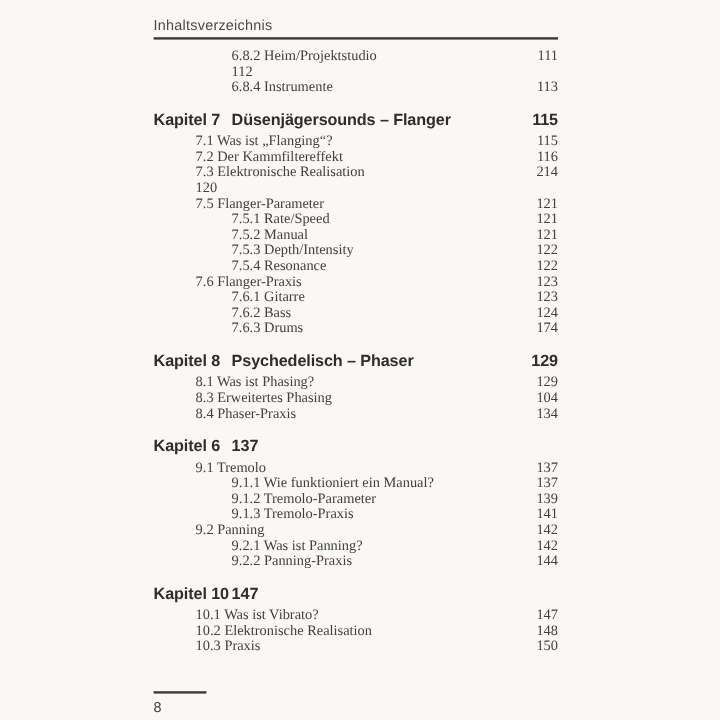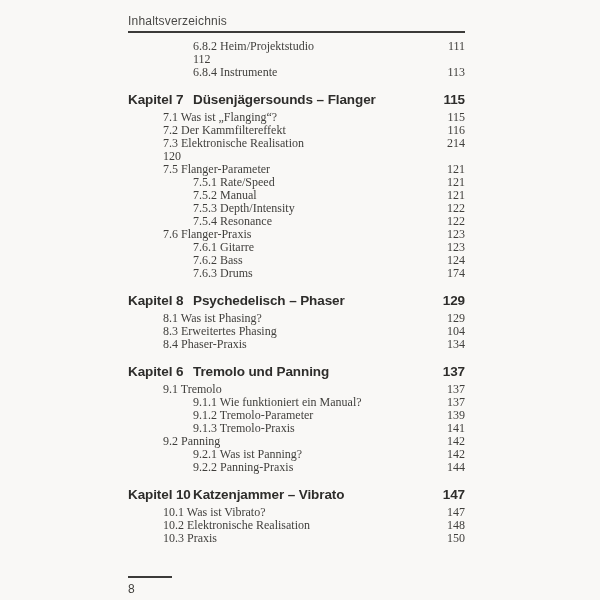--- a/index.html
+++ b/index.html
@@ -179,21 +179,20 @@
             </div>
             <div class="entry lvl2">
               <span class="elabel">8.4 Phaser-Praxis</span>
               <span class="epage">134</span>
             </div>
           </div>
         </section>
         <section class="section with-heading">
           <div class="chapter-row">
             <span class="chapter-number">Kapitel 6</span>
-            <span class="chapter-title">Tremolo und Panning</span>
             <span class="chapter-page">137</span>
           </div>
           <div class="entries">
             <div class="entry lvl2">
               <span class="elabel">9.1 Tremolo</span>
               <span class="epage">137</span>
             </div>
             <div class="entry lvl3">
               <span class="elabel">9.1.1 Wie funktioniert ein Manual?</span>
               <span class="epage">137</span>
@@ -216,21 +215,20 @@
             </div>
             <div class="entry lvl3">
               <span class="elabel">9.2.2 Panning-Praxis</span>
               <span class="epage">144</span>
             </div>
           </div>
         </section>
         <section class="section with-heading">
           <div class="chapter-row">
             <span class="chapter-number">Kapitel 10</span>
-            <span class="chapter-title">Katzenjammer – Vibrato</span>
             <span class="chapter-page">147</span>
           </div>
           <div class="entries">
             <div class="entry lvl2">
               <span class="elabel">10.1 Was ist Vibrato?</span>
               <span class="epage">147</span>
             </div>
             <div class="entry lvl2">
               <span class="elabel">10.2 Elektronische Realisation</span>
               <span class="epage">148</span>

